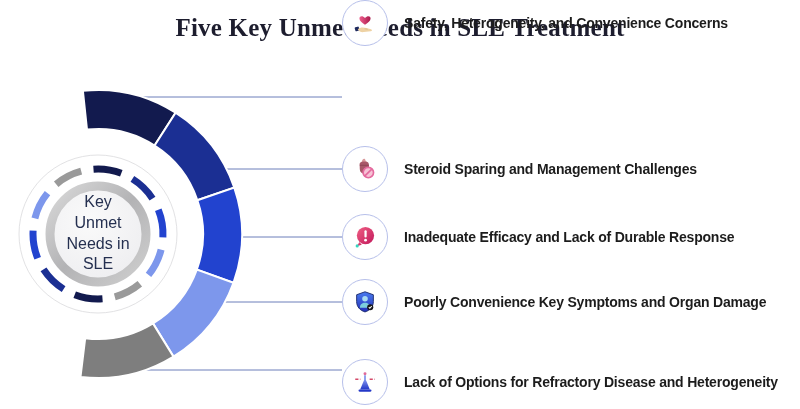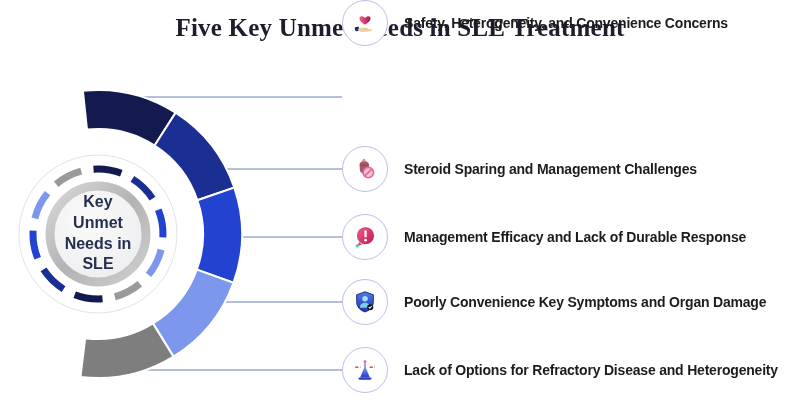--- a/index.html
+++ b/index.html
@@ -20,39 +20,39 @@
     letter-spacing:0.2px;
     color:#1d1d2e;
     margin:0;
   }
   #chart-svg{position:absolute;left:0;top:0;}
   .center-label{
     position:absolute;
     left:98px;top:234px;
     transform:translate(-50%,-50%);
     text-align:center;
-    font-weight:bold;
+    font-weight:normal;
     font-size:16px;
     line-height:1.3;
     color:#253050;
     white-space:pre-line;
   }
   .row{
     position:absolute;
     left:342px;
     display:flex;
     align-items:center;
     gap:16px;
     height:46px;
   }
   .row:nth-of-type(1){top:74px;}
   .row:nth-of-type(2){top:146px;text-align:right;}
   .row:nth-of-type(3){top:214px;}
   .row:nth-of-type(4){top:279px;}
-  .row:nth-of-type(5){top:347px;}
+  .row:nth-of-type(5){top:359px;}
   .icon-circle{
     width:46px;height:46px;
     box-sizing:border-box;
     border-radius:50%;
     background:#ffffff;
     border:1.5px solid #b7c0ea;
     display:flex;align-items:center;justify-content:center;
     flex:0 0 auto;
   }
   .label{
@@ -139,21 +139,21 @@
             <stop offset="1" stop-color="#c2185b"></stop>
           </linearGradient>
         </defs>
         <circle cx="14.5" cy="12.5" r="9.3" fill="url(#gradPink)"></circle>
         <path d="M8 19.5 L5.2 24 L10.5 22.3 Z" fill="url(#gradPink)"></path>
         <rect x="13.4" y="6.6" width="2.4" height="8" rx="1.2" fill="#ffffff"></rect>
         <circle cx="14.6" cy="17.4" r="1.5" fill="#ffffff"></circle>
         <circle cx="5.6" cy="23.6" r="1.7" fill="#35d6c0"></circle>
       </svg>
     </div>
-    <span class="label">Management Efficacy and Lack of Durable Response</span>
+    <span class="label">Inadequate Efficacy and Lack of Durable Response</span>
   </div>
 
   <div class="row">
     <div class="icon-circle" style="border-color: rgb(183, 192, 234);">
       <svg width="26" height="26" viewBox="0 0 28 28">
         <defs>
           <linearGradient id="gradShield" x1="0" y1="0" x2="0" y2="1">
             <stop offset="0" stop-color="#4a7cf0"></stop>
             <stop offset="1" stop-color="#2330b8"></stop>
           </linearGradient>

